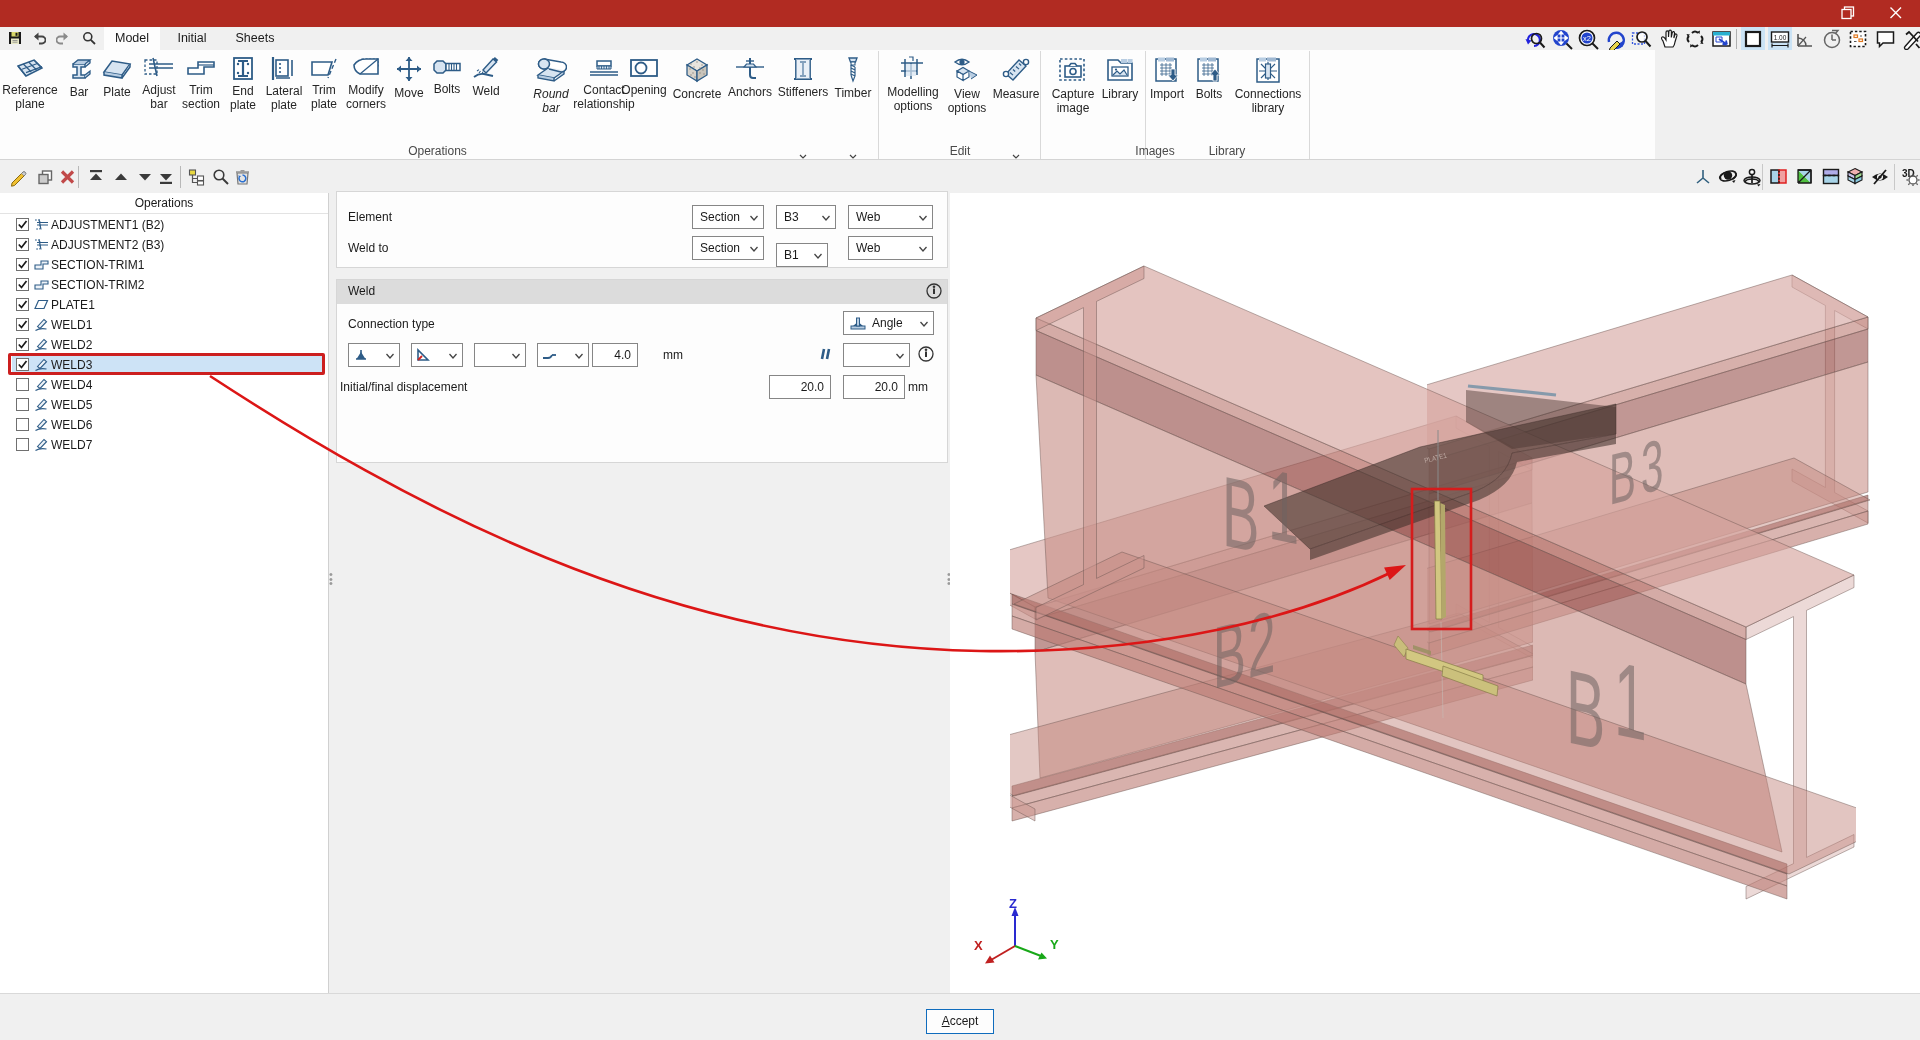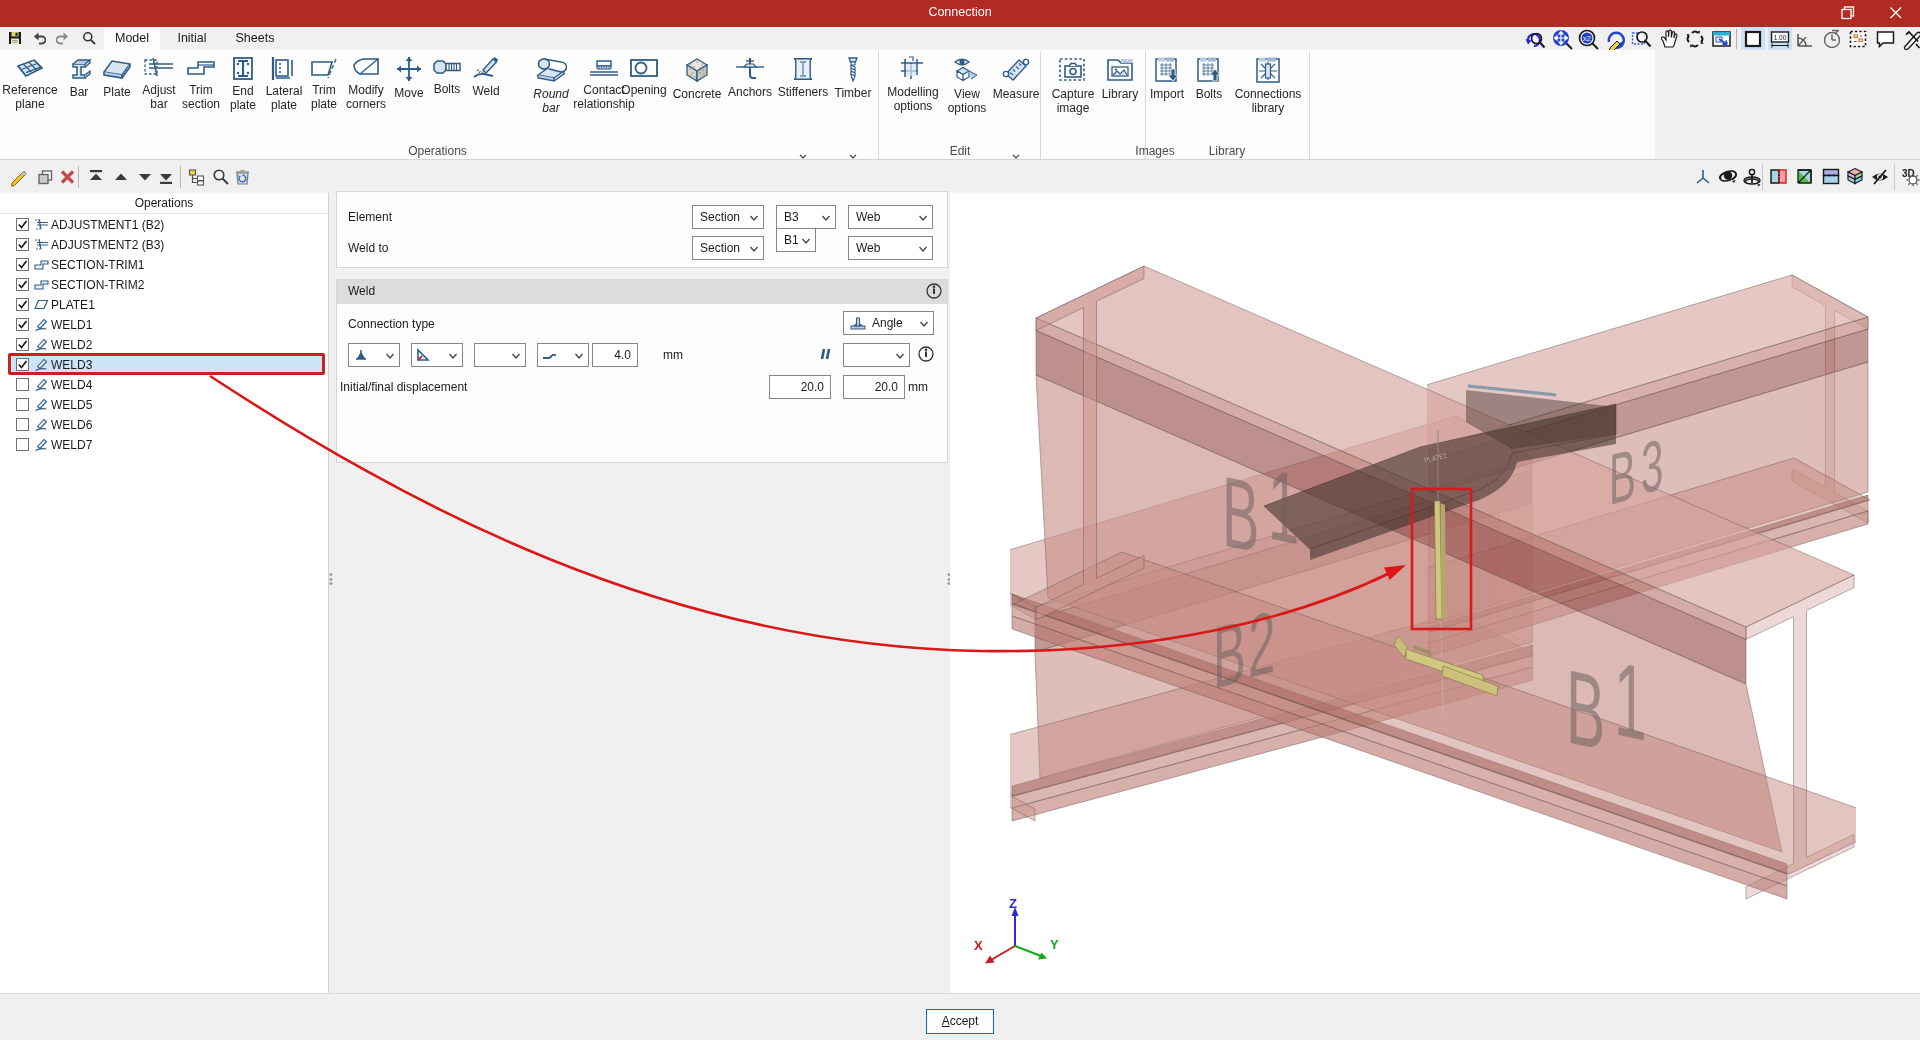--- a/index.html
+++ b/index.html
@@ -38,21 +38,20 @@
 .gbheader{position:absolute;background:#dcdcdc;font-size:12px;color:#1a1a1a;}
 #viewport{position:absolute;left:950px;top:193px;width:970px;height:800px;background:#fff;}
 #bottombar{position:absolute;left:0;top:993px;width:1920px;height:47px;background:#f0f0f0;border-top:1px solid #d9d9d9;}
 #acceptbtn{position:absolute;left:926px;top:1009px;width:68px;height:25px;background:#fdfdfd;border:1px solid #0f6cbd;
  font-size:12px;color:#1a1a1a;text-align:center;line-height:23px;}
 #acceptbtn u{text-decoration:underline;}
 #overlay{position:absolute;left:0;top:0;width:1920px;height:1040px;pointer-events:none;z-index:50;}
 .dots3{position:absolute;width:4px;height:14px;color:#9a9a9a;font-size:11px;line-height:4.6px;letter-spacing:0;}
 </style></head><body>
 <div id="titlebar">
-    <div class="title">Connection</div>
     <div class="abs" style="left:1841px;top:6px">
       <svg width="14" height="14" viewBox="0 0 14 14" fill="none">
         <rect x="3.5" y="1" width="9" height="9" stroke="#fff" stroke-width="1.3" fill="none"></rect>
         <rect x="1" y="3.5" width="9" height="9" fill="#b12b22" stroke="#fff" stroke-width="1.3"></rect>
       </svg>
     </div>
     <div class="abs" style="left:1889px;top:6px">
       <svg width="14" height="14" viewBox="0 0 14 14" fill="none">
         <path d="M1.5 1.5 L12 12 M12 1.5 L1.5 12" stroke="#fff" stroke-width="1.4"></path>
       </svg>
@@ -883,21 +882,21 @@
   </div>
 <div class="flabel" style="left:348px;top:241px;">Weld to</div>
 <div class="combo" style="left:692px;top:236px;width:72px;">
     <span class="ctext">Section</span>
     <span class="chev">
       <svg width="10" height="10" viewBox="0 0 10 10" fill="none">
         <path d="M1.5 3 L5 7 L8.5 3" stroke="#444" stroke-width="1.3" fill="none"></path>
       </svg>
     </span>
   </div>
-<div class="combo" style="left:776px;top:228px;width:40px;">
+<div class="combo" style="left:776px;top:243px;width:52px;">
     <span class="ctext">B1</span>
     <span class="chev">
       <svg width="10" height="10" viewBox="0 0 10 10" fill="none">
         <path d="M1.5 3 L5 7 L8.5 3" stroke="#444" stroke-width="1.3" fill="none"></path>
       </svg>
     </span>
   </div>
 <div class="combo" style="left:848px;top:236px;width:85px;">
     <span class="ctext">Web</span>
     <span class="chev">

